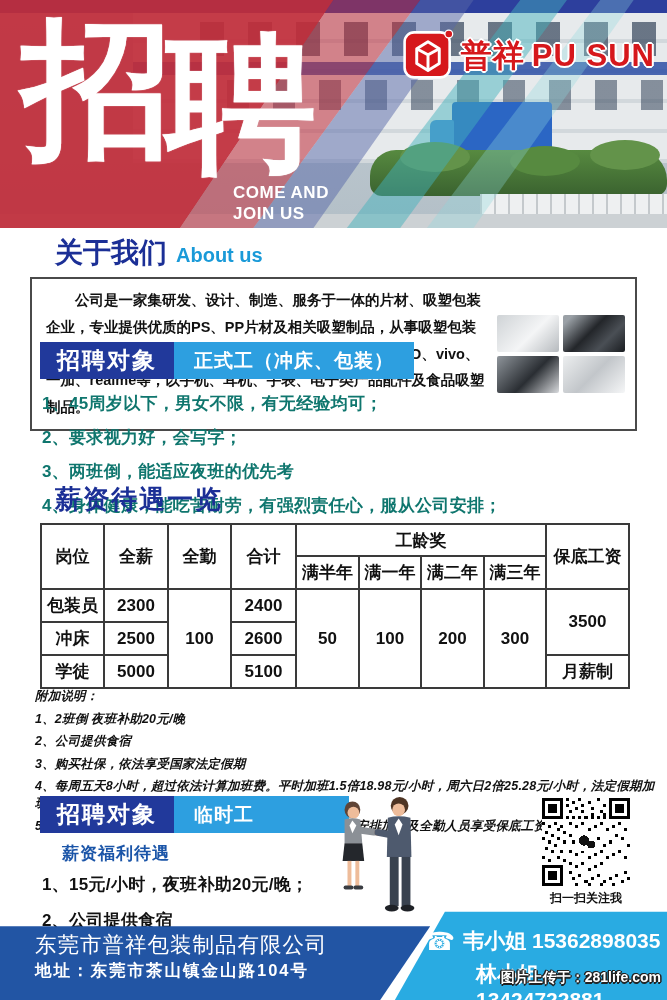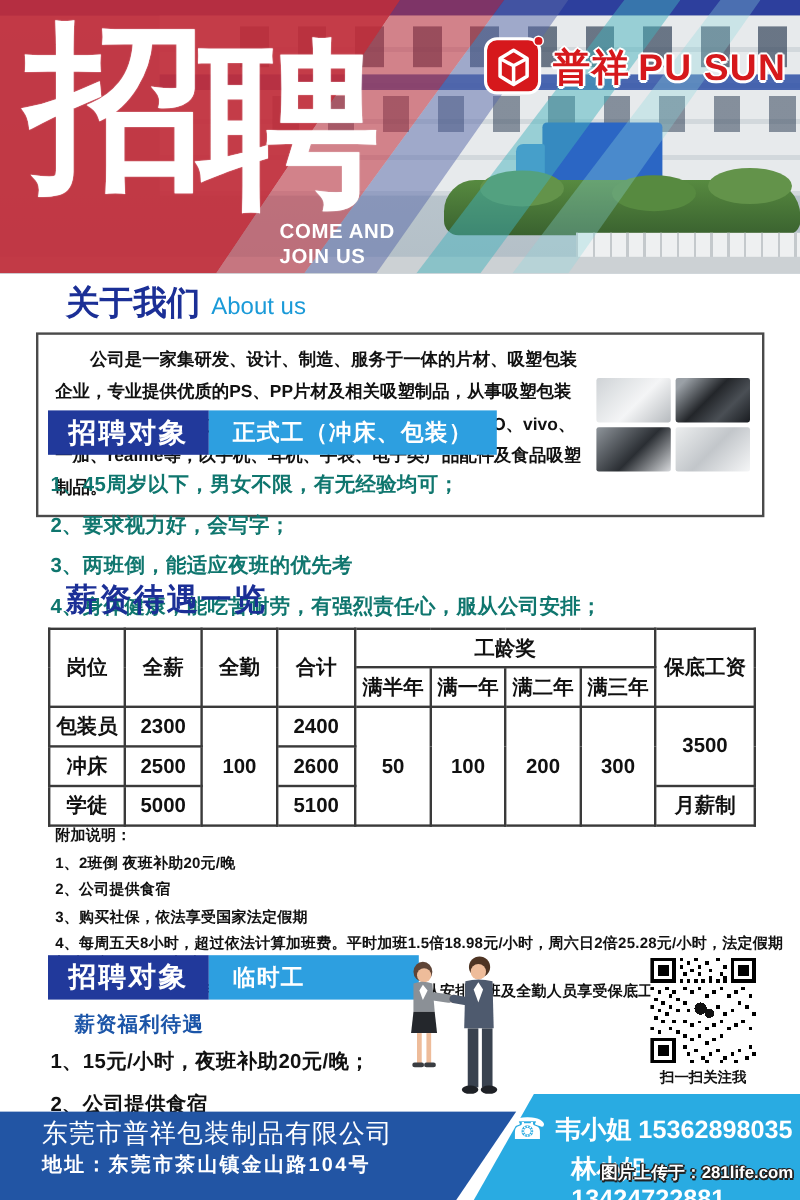--- a/index.html
+++ b/index.html
@@ -37,21 +37,21 @@
   .hero-title .c2{transform:translateY(14px);}
   .hero-sub{position:absolute;left:233px;top:182px;color:#fff;font-weight:800;font-size:17px;line-height:1.25;letter-spacing:.5px;}
   .logo{position:absolute;top:28px;right:12px;display:flex;align-items:center;gap:7px;}
   .brand{font-weight:900;font-size:31px;color:#d6181c;letter-spacing:1px;white-space:nowrap;
     text-shadow:-2px 0 0 #fff,2px 0 0 #fff,0 -2px 0 #fff,0 2px 0 #fff,-1px -1px 0 #fff,1px 1px 0 #fff,-1px 1px 0 #fff,1px -1px 0 #fff;}
 
   
   .about{position:absolute;top:234px;left:0;right:0;}
   .about-head{margin-left:55px;display:flex;align-items:baseline;gap:9px;}
   .about-head .cn{font-size:28px;font-weight:900;color:#1b2f96;}
-  .about-head .en{font-size:20px;font-weight:400;color:#1a9ad8;}
+  .about-head .en{font-size:20px;font-weight:700;color:#1a9ad8;}
   .about-box{margin:5px 30px 0 30px;border:2px solid #4a4a4a;padding:8px 10px 8px 14px;display:flex;gap:10px;background:#fff;}
   .about-text{flex:1;font-size:14.5px;font-weight:700;line-height:1.85;text-indent:2em;color:#111;}
   .products{width:128px;display:grid;grid-template-columns:1fr 1fr;grid-auto-rows:37px;gap:4px;align-content:center;}
   .tile{border-radius:2px;}
   .tile1{background:linear-gradient(135deg,#cfd3d6,#f4f5f6 55%,#b6babe);}
   .tile2{background:linear-gradient(135deg,#9aa0a6 10%,#23262a 45%,#4a4f55 70%,#191c20);}
   .tile3{background:linear-gradient(135deg,#8f959b,#2a2e33 55%,#d8dadd);}
   .tile4{background:linear-gradient(135deg,#eceeef,#c2c6ca 50%,#f5f6f7);}
 
   
@@ -63,21 +63,21 @@
   .req li{font-size:17px;font-weight:700;color:#0f766e;margin-bottom:11px;letter-spacing:.3px;}
 
   
   .salary{position:absolute;top:482px;left:0;right:0;}
   .salary-head{margin-left:55px;font-size:26px;font-weight:900;color:#1b2f96;letter-spacing:2px;}
   table.pay{border-collapse:collapse;margin:6px 0 0 40px;table-layout:fixed;}
   table.pay th,table.pay td{border:2px solid #3a3a3a;text-align:center;font-size:17px;font-weight:700;color:#111;padding:0;}
   table.pay tr.h1 th{height:30px;}
   table.pay tr.h2 th{height:31px;}
   table.pay tr.d td{height:31px;}
-  .notes{position:absolute;top:688px;left:46px;right:10px;}
+  .notes{position:absolute;top:688px;left:35px;right:10px;font-style:italic;}
   .notes div{font-size:12.5px;font-weight:800;color:#111;margin-bottom:5.5px;letter-spacing:.2px;}
 
   
   .temp{position:absolute;top:796px;left:0;right:0;height:112px;}
   .benefit-head{margin:9px 0 0 62px;font-size:17px;font-weight:900;color:#1b55a8;letter-spacing:1px;}
   .benefits{list-style:none;margin:8px 0 0 42px;padding:0;}
   .benefits li{font-size:17px;font-weight:800;margin-bottom:13px;letter-spacing:.3px;}
   .handshake{position:absolute;left:322px;top:0;}
   .qr-wrap{position:absolute;left:538px;top:2px;width:96px;text-align:center;}
   .qr-wrap svg{display:block;margin:0 auto;}

